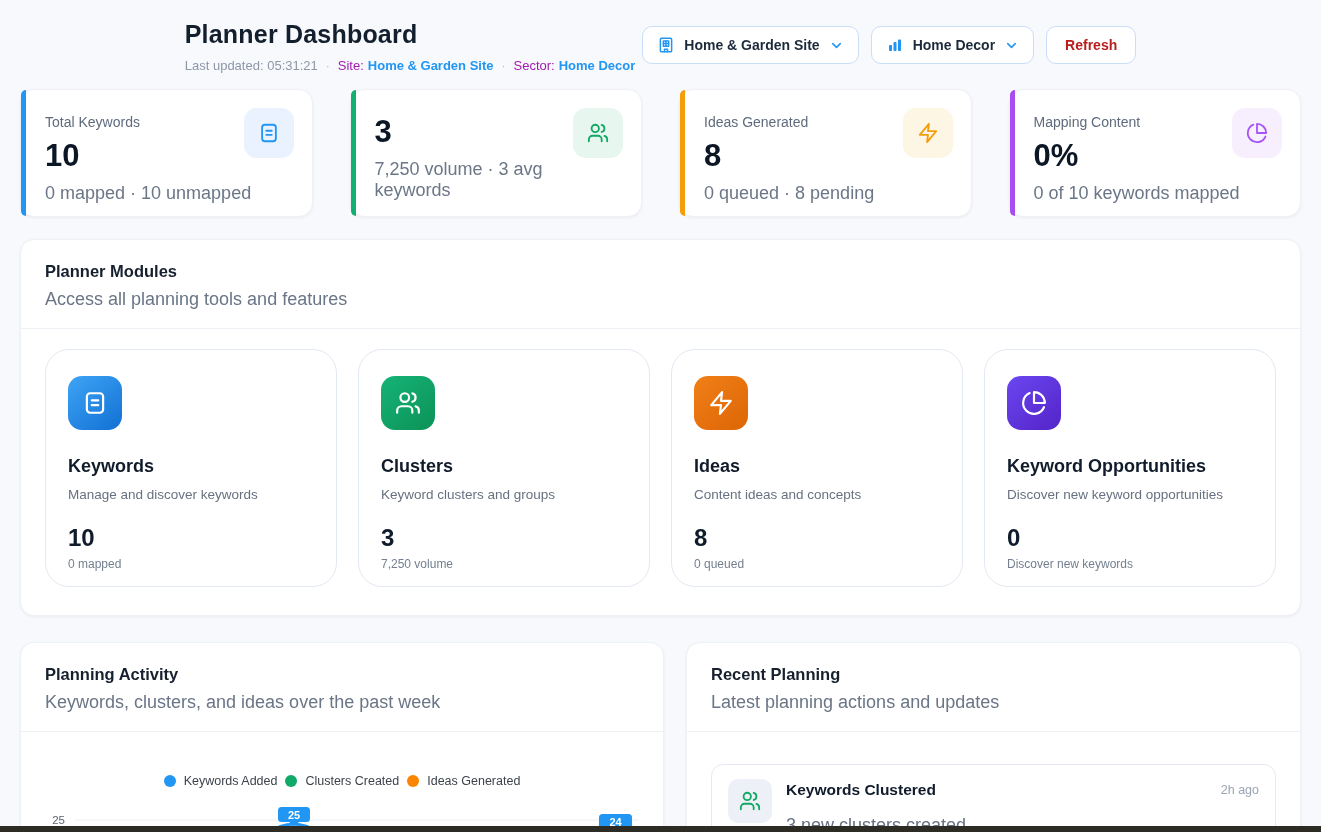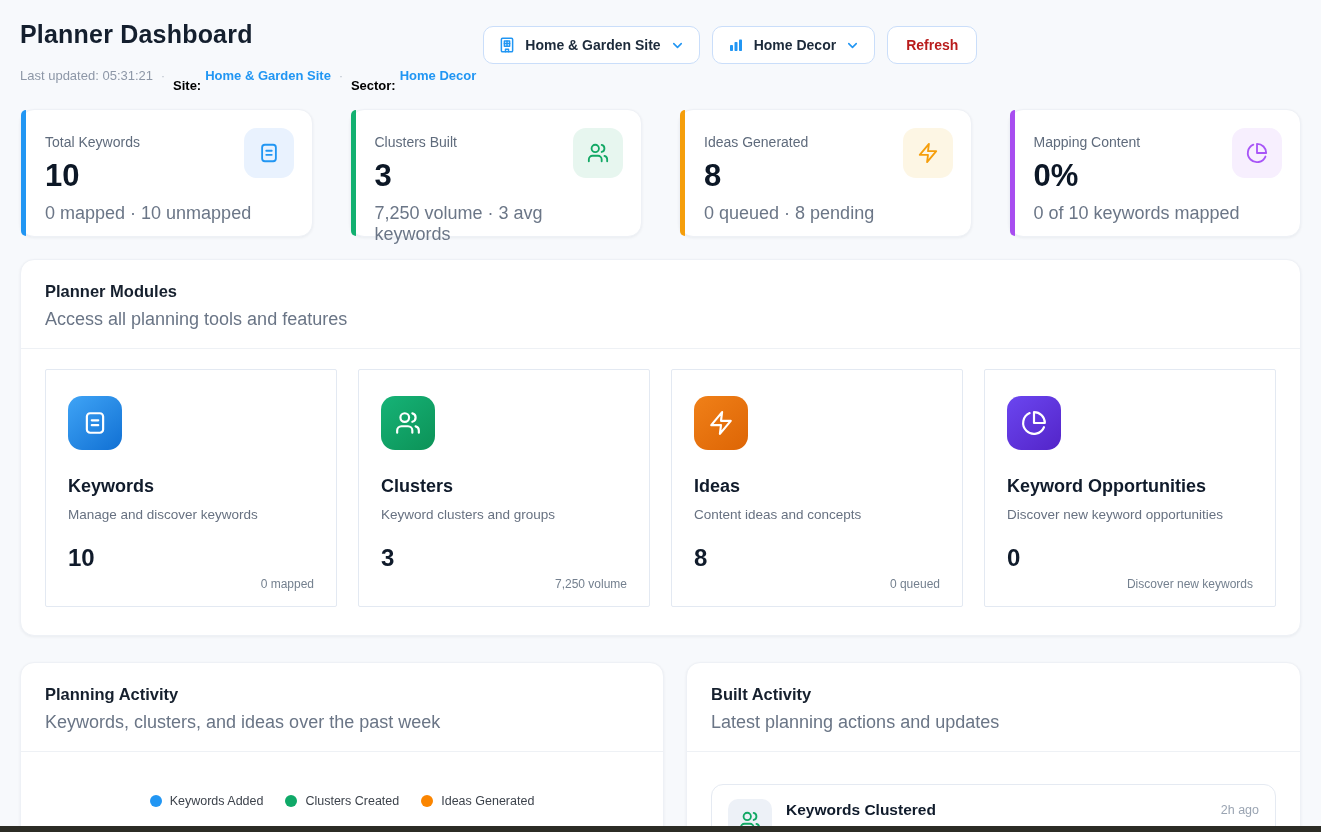--- a/index.html
+++ b/index.html
@@ -2,25 +2,25 @@
 <html><head>
 <meta charset="utf-8">
 <style>
   * { margin:0; padding:0; box-sizing:border-box; }
   html,body { background:#e9ecf1; }
   .page {
     position:relative; width:1321px; height:832px; overflow:hidden;
     background:#f7f9fc; font-family:"Liberation Sans", sans-serif; color:#16202e;
   }
   
-  .topbar { display:flex; justify-content:flex-start; align-items:flex-start; padding:20px 20px 0 20px;gap:7px; }
+  .topbar { display:flex; justify-content:center; align-items:flex-start; padding:20px 20px 0 20px;gap:7px; }
   .page-title { font-size:25px; font-weight:800; color:#141f2e; letter-spacing:.2px; }
   .meta { margin-top:9px; font-size:13px; color:#8d97a7; display:flex; align-items:center; }
   .meta .sep { color:#b6bdc9; padding:0 8px; font-size:12px; }
-  .meta .lbl { color:#000000; font-weight:700; margin-right:4px;margin-top:20px; }
+  .meta .lbl { color:#a21caf; font-weight:400; margin-right:4px; }
   .meta a.lnk { color:#2196f3; text-decoration:none; font-weight:600; cursor:pointer; }
   .controls { display:flex; gap:12px; margin-top:6px; }
   .btn {
     display:flex; align-items:center; gap:9px; background:#fff;
     border:1.5px solid #cadefa; border-radius:10px; height:38px; padding:0 14px;
     font-size:14px; font-weight:700; color:#1c2a3a; cursor:pointer;
     font-family:"Liberation Sans", sans-serif;
   }
   .btn .b-ic { color:#2196f3; display:flex; }
   .btn-refresh { color:#b91c1c; padding:0 18px; }
@@ -47,35 +47,35 @@
   .tint-green  { background:#e7f6ef; color:#12a864; }
   .tint-cream  { background:#fdf6e4; color:#f59e0b; }
   .tint-purple { background:#f7effe; color:#a855f7; }
   
   .panel { background:#fff; border:1px solid #eef1f6; border-radius:14px; box-shadow:0 1px 3px rgba(23,34,59,.06); margin:22px 20px 0; }
   .panel-head { padding:22px 24px 18px; border-bottom:1px solid #eef1f5; }
   .panel-title { font-size:16.5px; font-weight:700; color:#16202e; }
   .panel-sub { font-size:18px; color:#6a7586; margin-top:8px; }
   
   .modules-grid { display:grid; grid-template-columns:repeat(4,1fr); gap:21px; padding:20px 24px 28px; }
-  .module-card { border:1px solid #e3e9f2; border-radius:2px; padding:26px 22px 24px; height:238px; background:#fff; cursor:pointer; }
+  .module-card { border:1px solid #e3e9f2; border-radius:24px; padding:26px 22px 24px; height:238px; background:#fff; cursor:pointer; }
   .module-icon { width:54px; height:54px; border-radius:14px; display:flex; align-items:center; justify-content:center; color:#fff; }
   .grad-blue   { background:linear-gradient(140deg,#3fa4f6,#1170d3); }
   .grad-green  { background:linear-gradient(140deg,#16b377,#0c9257); }
   .grad-orange { background:linear-gradient(140deg,#f08018,#dd6505); }
   .grad-purple { background:linear-gradient(140deg,#6b46f0,#5324c8); }
   .module-title { margin-top:26px; font-size:18px; font-weight:800; color:#101b2b; }
   .module-desc { margin-top:10px; font-size:13.5px; color:#677181; }
   .module-stat { margin-top:22px; font-size:24px; font-weight:800; color:#101b2b; }
-  .module-stat-label { margin-top:5px; font-size:12px; color:#74808f;text-align:right; }
+  .module-stat-label { margin-top:5px; font-size:12px; color:#74808f; }
   
   .bottom-row { display:grid; grid-template-columns:1fr 1fr; gap:22px; margin:26px 20px 0; }
   .bottom-row .panel { margin:0; height:320px; }
   .activity-body { padding:42px 16px 0; }
-  .legend { display:flex; justify-content:center; align-items:center; gap:22px; }
+  .legend { display:flex; justify-content:center; align-items:center; gap:8px; }
   .legend-item { display:flex; align-items:center; gap:8px; font-size:12.5px; color:#3d434c; cursor:pointer; }
   .dot { width:12px; height:12px; border-radius:6px; }
   .dot-blue { background:#2196f3; } .dot-green { background:#0fa968; } .dot-orange { background:#fb8500; }
   .chart-svg { display:block; margin:8px 0 0 6px; }
   .gridline { stroke:#eceff3; stroke-width:1; }
   .tick { font-size:11.5px; fill:#5d6570; font-family:"Liberation Sans",sans-serif; }
   .area-line { fill:none; stroke:#2196f3; stroke-width:2.75; stroke-linecap:round; }
   .area-fill { fill:rgba(33,150,243,.30); stroke:none; }
   .badge { fill:#2196f3; }
   .badge-text { font-size:11px; font-weight:700; fill:#fff; font-family:"Liberation Sans",sans-serif; }
@@ -190,21 +190,20 @@
       <div class="stat-label">Total Keywords</div>
       <div class="stat-value">10</div>
       <div class="stat-detail">0 mapped · 10 unmapped</div>
     </div>
     <div class="stat-card a-green">
       <span class="stat-icon tint-green">
           <svg class="ic" width="22" height="22">
             <use href="#i-users"></use>
           </svg>
         </span>
-      <div class="stat-label">Clusters Built</div>
       <div class="stat-value">3</div>
       <div class="stat-detail">7,250 volume · 3 avg keywords</div>
     </div>
     <div class="stat-card a-orange">
       <span class="stat-icon tint-cream">
           <svg class="ic" width="22" height="22">
             <use href="#i-zap"></use>
           </svg>
         </span>
       <div class="stat-label">Ideas Generated</div>
@@ -311,21 +310,21 @@
           <g>
             <rect class="badge" x="556" y="18" width="33" height="15" rx="3.5"></rect>
             <text class="badge-text" x="572.5" y="29.5" text-anchor="middle">24</text>
           </g>
         </svg>
       </div>
     </section>
 
     <section class="panel">
       <div class="panel-head">
-        <div class="panel-title">Built Activity</div>
+        <div class="panel-title">Recent Planning</div>
         <div class="panel-sub">Latest planning actions and updates</div>
       </div>
       <div class="recent-body">
         <div class="recent-item">
           <span class="recent-icon">
               <svg class="ic" width="22" height="22">
                 <use href="#i-users"></use>
               </svg>
             </span>
           <span class="recent-texts">

